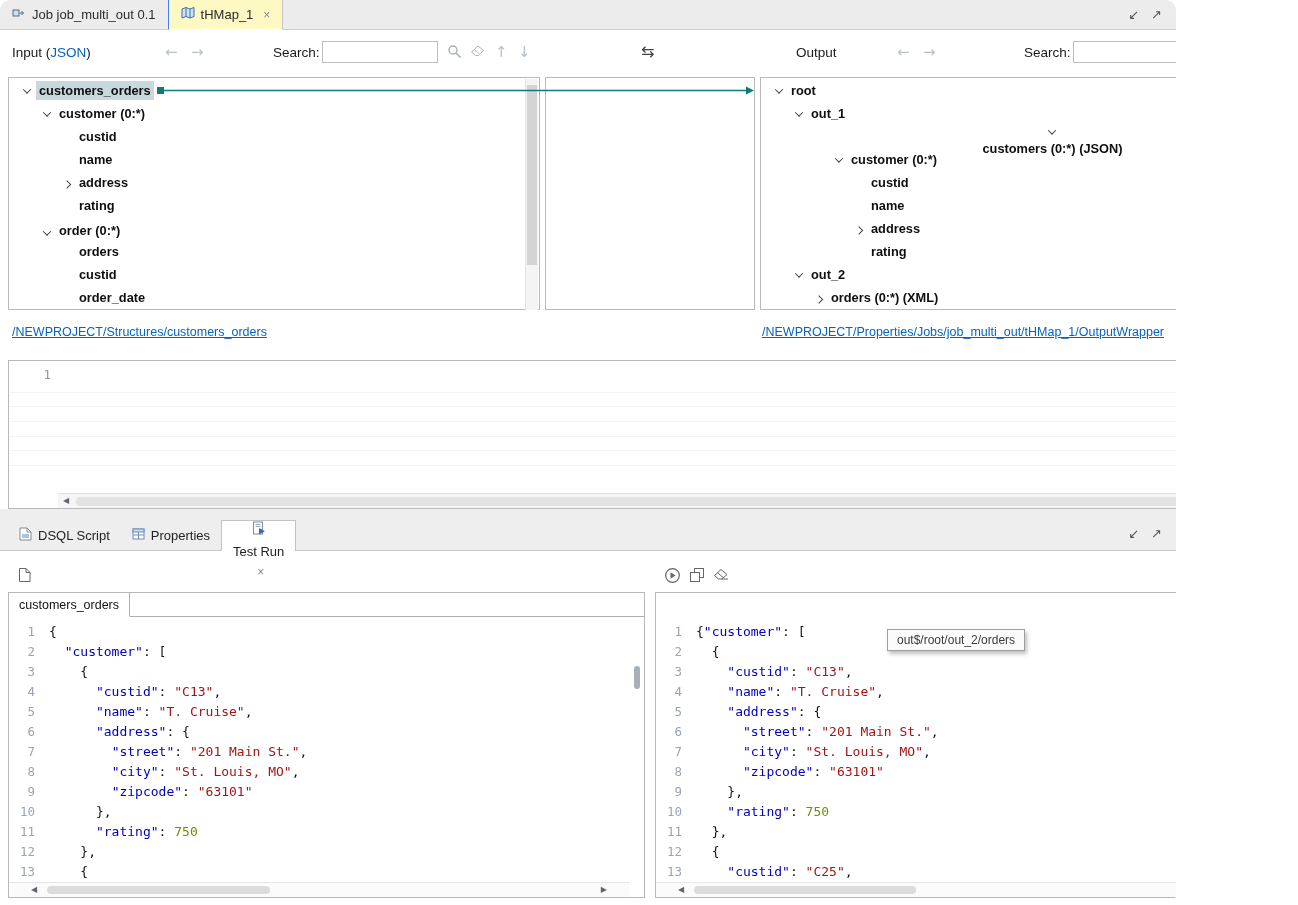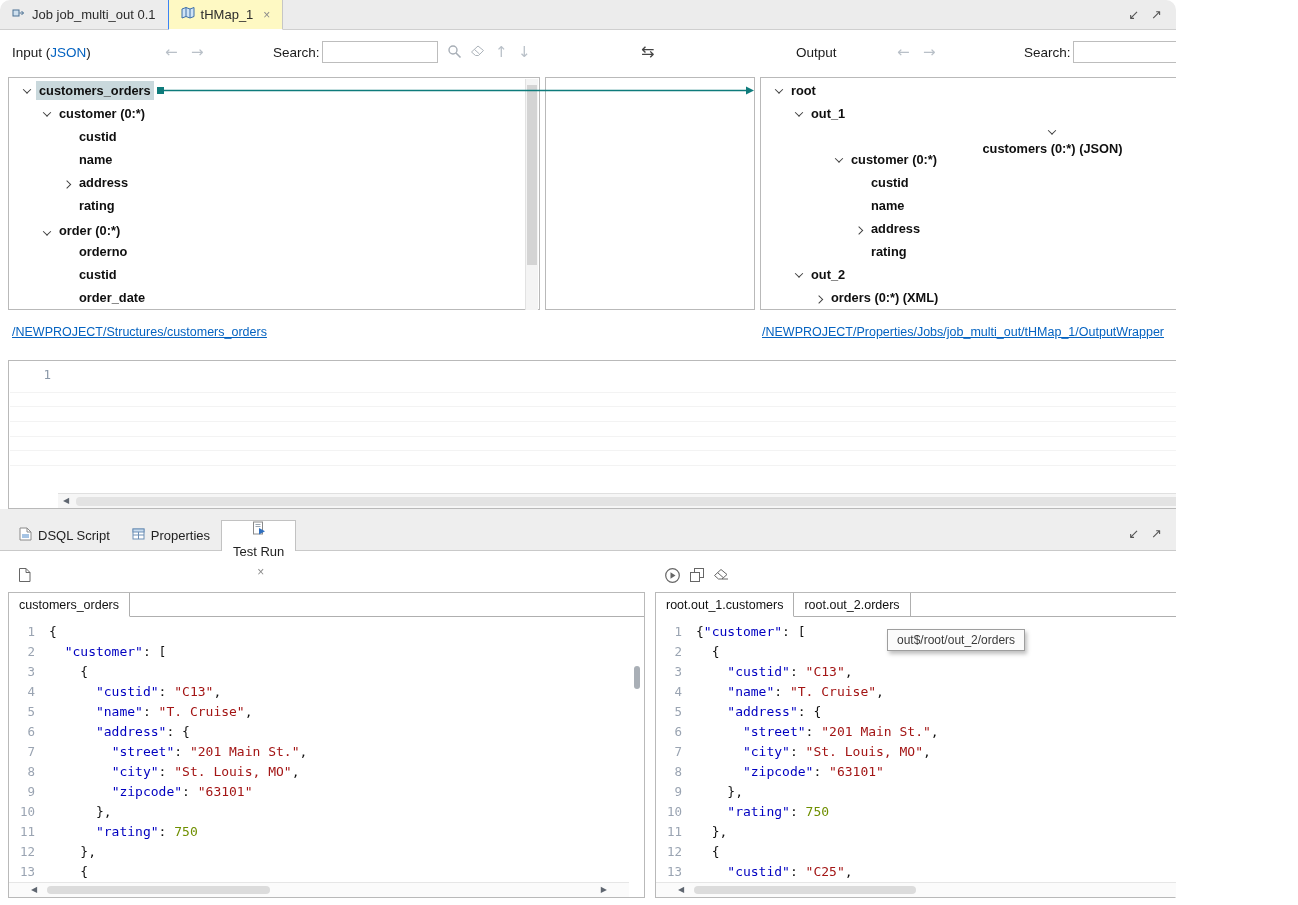--- a/index.html
+++ b/index.html
@@ -198,21 +198,21 @@
             <span class="tree-label">rating</span>
           </div>
           <div class="tree-row" style="padding-left: 30px; align-items: flex-end;">
             <span class="chevbox">
               <span class="chev"></span>
             </span>
             <span class="tree-label">order (0:*)</span>
           </div>
           <div class="tree-row" style="padding-left: 50px;">
             <span class="chevbox"></span>
-            <span class="tree-label">orderno</span>
+            <span class="tree-label">orders</span>
           </div>
           <div class="tree-row" style="padding-left: 50px;">
             <span class="chevbox"></span>
             <span class="tree-label">custid</span>
           </div>
           <div class="tree-row" style="padding-left: 50px;">
             <span class="chevbox"></span>
             <span class="tree-label">order_date</span>
           </div>
         </div>
@@ -381,28 +381,20 @@
         </div>
       <div class="slim-vthumb" style="top:73px;height:23px"></div>
       <div class="tr-hscroll">
         <span class="sarrow l glyph">◀</span>
         <div class="hthumb"></div>
         <span class="sarrow r glyph">▶</span>
       </div>
     </div>
 
     <div class="tr-panel" style="left:655px;width:635px">
-      <div class="tr-tabstrip">
-        <div class="tr-tab active">
-          <span>root.out_1.customers</span>
-        </div>
-        <div class="tr-tab">
-          <span>root.out_2.orders</span>
-        </div>
-      </div>
       <div class="tooltip">out$/root/out_2/orders</div>
       <div class="code-area">
           <div class="code-line"><span class="ln">1</span><span class="lc">{<span class="tok-key">"customer"</span>: [</span></div>
           <div class="code-line"><span class="ln">2</span><span class="lc">  {</span></div>
           <div class="code-line"><span class="ln">3</span><span class="lc">    <span class="tok-key">"custid"</span>: <span class="tok-str">"C13"</span>,</span></div>
           <div class="code-line"><span class="ln">4</span><span class="lc">    <span class="tok-key">"name"</span>: <span class="tok-str">"T. Cruise"</span>,</span></div>
           <div class="code-line"><span class="ln">5</span><span class="lc">    <span class="tok-key">"address"</span>: {</span></div>
           <div class="code-line"><span class="ln">6</span><span class="lc">      <span class="tok-key">"street"</span>: <span class="tok-str">"201 Main St."</span>,</span></div>
           <div class="code-line"><span class="ln">7</span><span class="lc">      <span class="tok-key">"city"</span>: <span class="tok-str">"St. Louis, MO"</span>,</span></div>
           <div class="code-line"><span class="ln">8</span><span class="lc">      <span class="tok-key">"zipcode"</span>: <span class="tok-str">"63101"</span></span></div>

